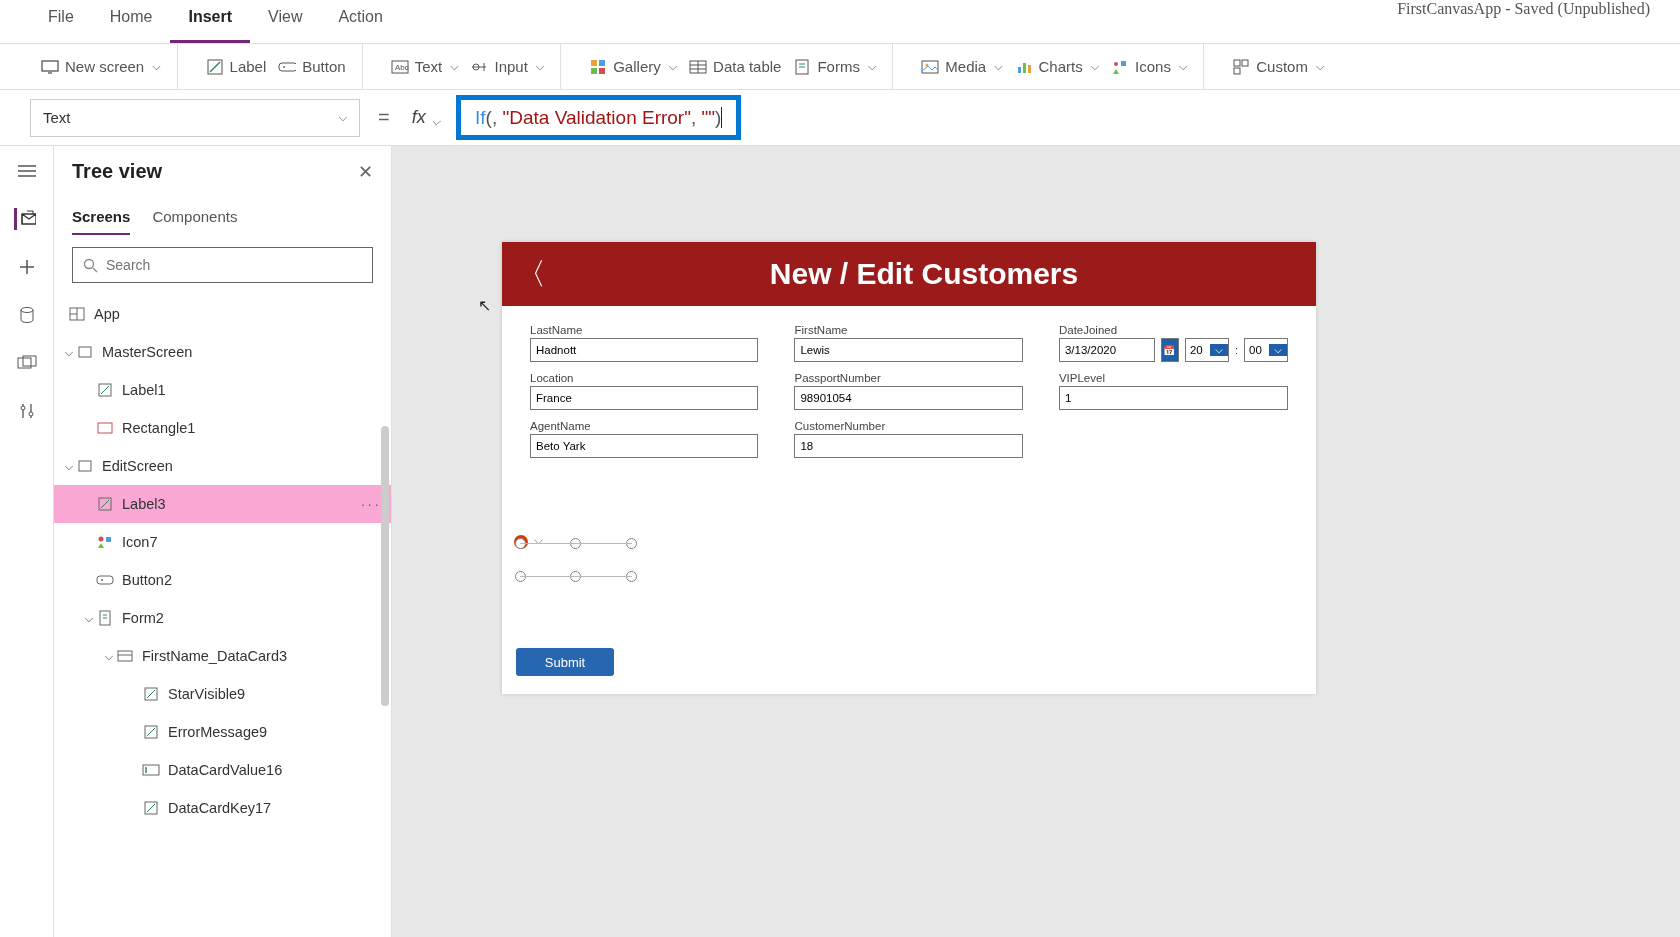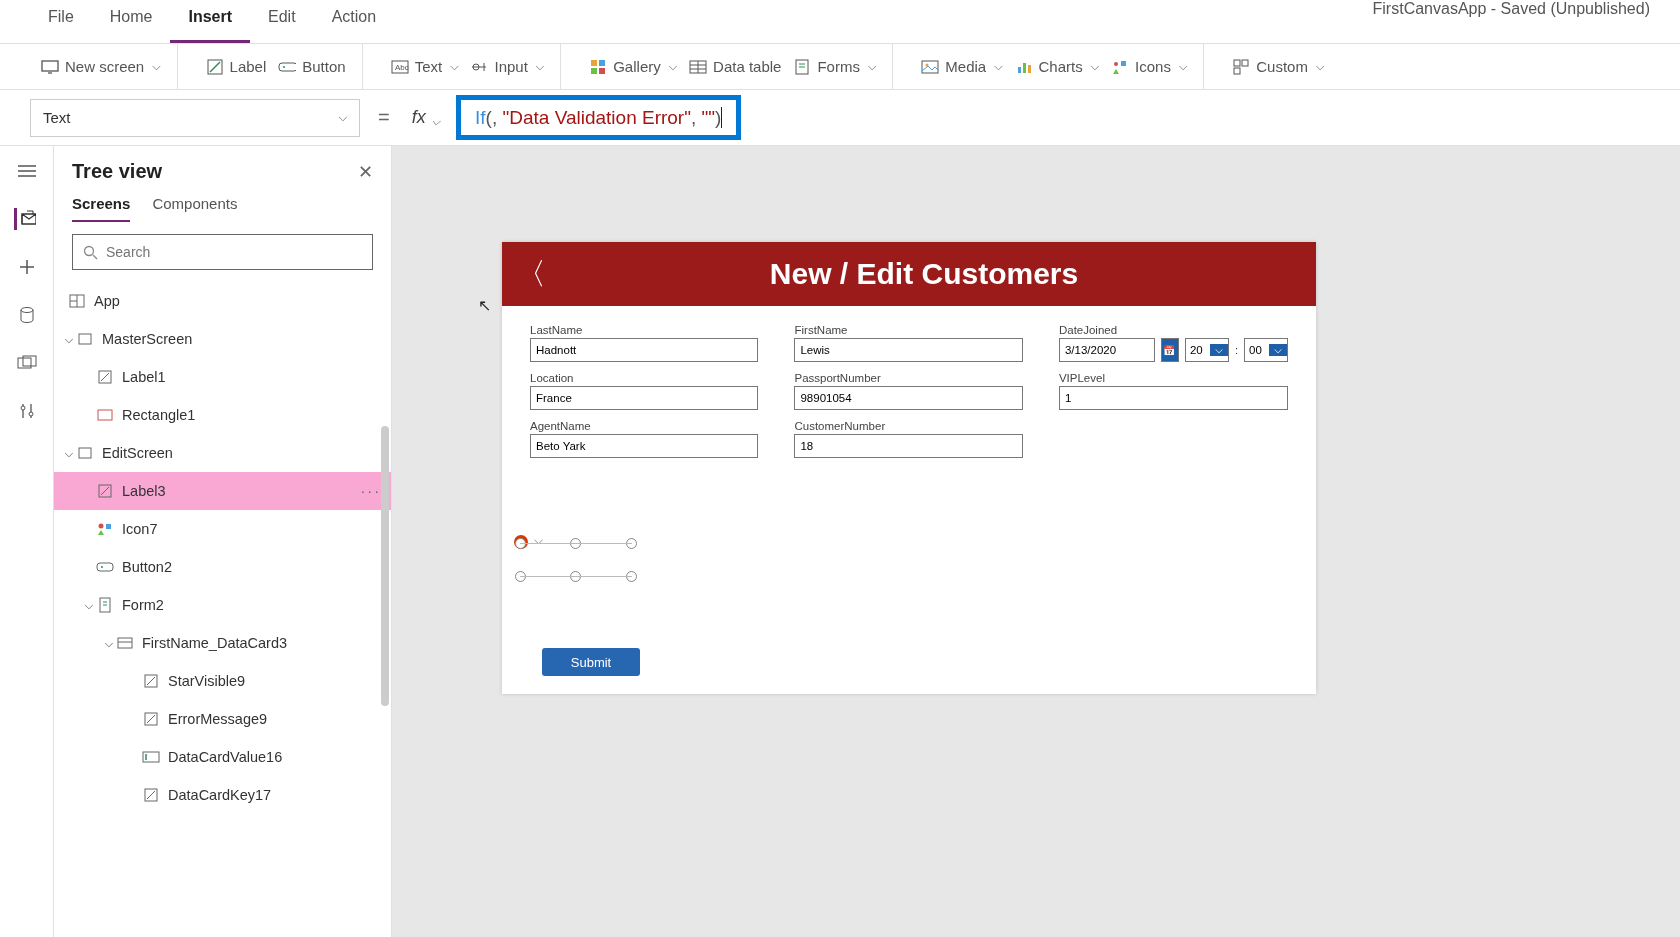--- a/index.html
+++ b/index.html
@@ -2,21 +2,21 @@
 <html><head>
 <meta charset="utf-8">
 <style>
 * { margin: 0; padding: 0; box-sizing: border-box; font-family: "Segoe UI", Arial, sans-serif; }
 body { background: #f5f5f5; width: 1680px; height: 937px; overflow: hidden; }
 
 
 .menubar { height: 44px; background: #fff; display: flex; padding: 0 30px; border-bottom: 1px solid #e0e0e0; }
 .menubar-item { padding: 8px 18px; font-size: 16px; color: #555; cursor: pointer; }
 .menubar-item.active { color: #222; font-weight: 600; border-bottom: 3px solid #742774; }
-.app-title { margin-left: auto; font-size: 16px; color: #555; }
+.app-title { margin-left: auto; font-size: 16px; color: #555; font-family: Liberation Serif, serif; }
 
 
 .ribbon { height: 46px; background: #fff; display: flex; align-items: center; padding: 0 25px; border-bottom: 1px solid #e0e0e0; gap: 12px; }
 .ribbon-group { display: flex; align-items: center; gap: 8px; padding: 0 14px; border-right: 1px solid #e0e0e0; height: 100%; }
 .ribbon-group:last-child { border-right: none; }
 .ribbon-btn { display: flex; align-items: center; gap: 6px; font-size: 15px; color: #555; cursor: pointer; padding: 4px 2px; }
 .ribbon-icon { width: 18px; height: 18px; display: inline-flex; align-items: center; justify-content: center; }
 .chev { font-size: 11px; color: #777; margin-left: 2px; }
 
 
@@ -37,21 +37,21 @@
 .leftrail { width: 54px; background: #fff; border-right: 1px solid #e0e0e0; display: flex; flex-direction: column; align-items: center; padding-top: 14px; gap: 26px; }
 .rail-btn { width: 22px; height: 22px; color: #555; cursor: pointer; display: flex; align-items: center; justify-content: center; }
 .rail-btn.active { border-left: 3px solid #742774; margin-left: -3px; padding-left: 3px; }
 
 
 .treepanel { width: 338px; background: #fff; border-right: 1px solid #e0e0e0; display: flex; flex-direction: column; position: relative; }
 .treepanel-head { display: flex; align-items: center; justify-content: space-between; padding: 14px 18px 8px; }
 .treepanel-title { font-size: 20px; font-weight: 600; color: #222; }
 .treepanel-close { font-size: 18px; color: #666; cursor: pointer; }
 .treepanel-tabs { display: flex; gap: 22px; padding: 4px 18px 0; }
-.tp-tab { font-size: 15px; color: #555; padding-bottom: 8px; cursor: pointer; }
+.tp-tab { font-size: 15px; color: #555; padding-bottom: 8px; cursor: pointer; margin-top: 13px; }
 .tp-tab.active { color: #222; font-weight: 600; border-bottom: 2px solid #742774; }
 .tp-search { margin: 12px 18px; border: 1px solid #666; height: 36px; display: flex; align-items: center; padding: 0 10px; gap: 8px; }
 .tp-search input { border: none; outline: none; font-size: 14px; flex: 1; }
 .tree { flex: 1; overflow: auto; padding-bottom: 20px; }
 .tree-row { display: flex; align-items: center; height: 38px; font-size: 14.5px; color: #333; cursor: pointer; padding-right: 10px;}
 .tree-row.selected { background: #f9a8d4; }
 .tree-row .more { margin-left: auto; color: #666; letter-spacing: 2px; }
 .tree-caret { width: 14px; color: #666; font-size: 11px; text-align: center; }
 .tree-icon { width: 18px; height: 18px; margin-right: 8px; display: inline-flex; align-items: center; justify-content: center; }
 .scroll-thumb { position: absolute; right: 2px; top: 280px; width: 8px; height: 280px; background: #ccc; border-radius: 4px; }
@@ -70,33 +70,33 @@
 .date-main { width: 96px; padding: 0 5px; }
 .date-cal { width: 18px; background: #1f5fa8; color: #fff; display: flex; align-items: center; justify-content: center; font-size: 10px;}
 .dd { width: 44px; display: flex; }
 .dd-val { flex: 1; padding: 0 4px; display:flex; align-items:center;}
 .dd-btn { width: 18px; background: #1f5fa8; color: #fff; display: flex; align-items: center; justify-content: center; font-size: 10px;}
 .colon { font-size: 11px; color: #333; }
 .selected-ctrl { position: absolute; left: 18px; top: 301px; width: 112px; height: 34px; }
 .sel-handle { width: 11px; height: 11px; border: 1.5px solid #888; border-radius: 50%; background: #fff; position: absolute; }
 .sel-err { position: absolute; left: -6px; top: -8px; width: 14px; height: 14px; background: #d83b01; border-radius: 50%; color: #fff; font-size: 10px; display: flex; align-items: center; justify-content: center; }
 .sel-chev { position: absolute; left: 14px; top: -10px; font-size: 12px; color: #666; }
-.submit-btn { position: absolute; left: 40px; bottom: 18px; width: 98px; height: 28px; background: #2766b0; color: #fff; font-size: 13px; border-radius: 3px; display: flex; align-items: center; justify-content: center; }
+.submit-btn { position: absolute; left: 14px; bottom: 18px; width: 98px; height: 28px; background: #2766b0; color: #fff; font-size: 13px; border-radius: 3px; display: flex; align-items: center; justify-content: center; }
 .mouse-cursor { position: absolute; left: 86px; top: 150px; font-size: 16px; color: #222; }
 
 svg { display: block; }
 </style>
 </head>
 <body>
 
 <div class="menubar">
   <div class="menubar-item">File</div>
   <div class="menubar-item">Home</div>
   <div class="menubar-item active">Insert</div>
-  <div class="menubar-item">Edit</div>
+  <div class="menubar-item">View</div>
   <div class="menubar-item">Action</div>
   <div class="app-title">FirstCanvasApp - Saved (Unpublished)</div>
 </div>
 
 <div class="ribbon">
   <div class="ribbon-group">
     <div class="ribbon-btn">
       <span class="ribbon-icon">
           <svg width="18" height="14" viewBox="0 0 18 14">
             <rect x="1" y="1" width="16" height="10" fill="none" stroke="#555" stroke-width="1.3"></rect>

